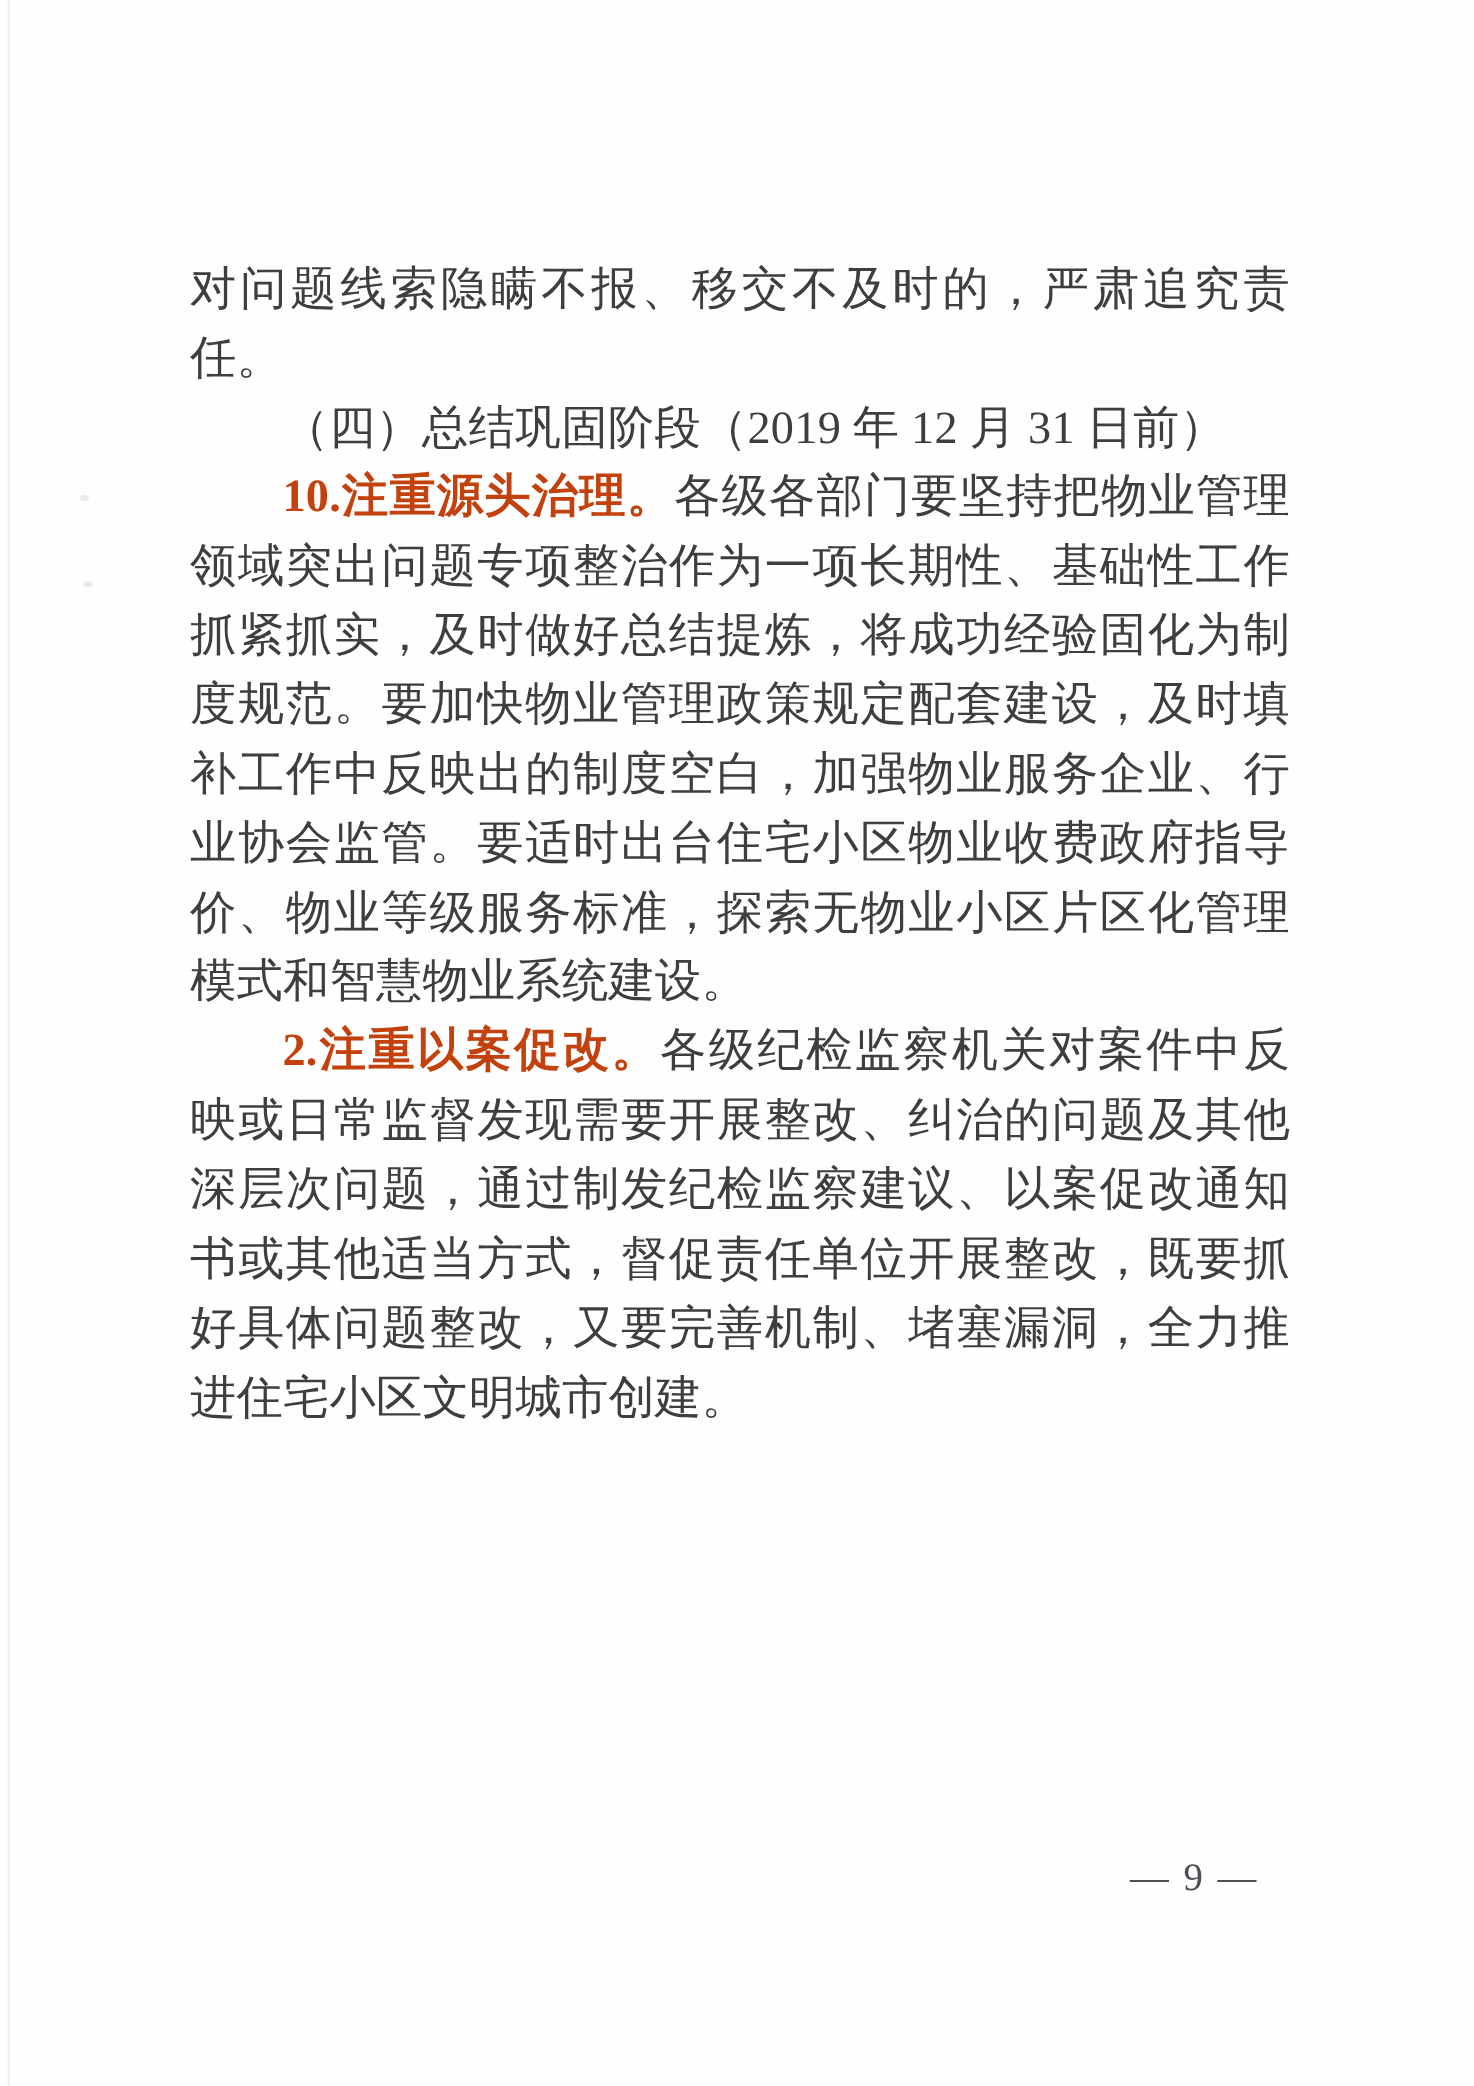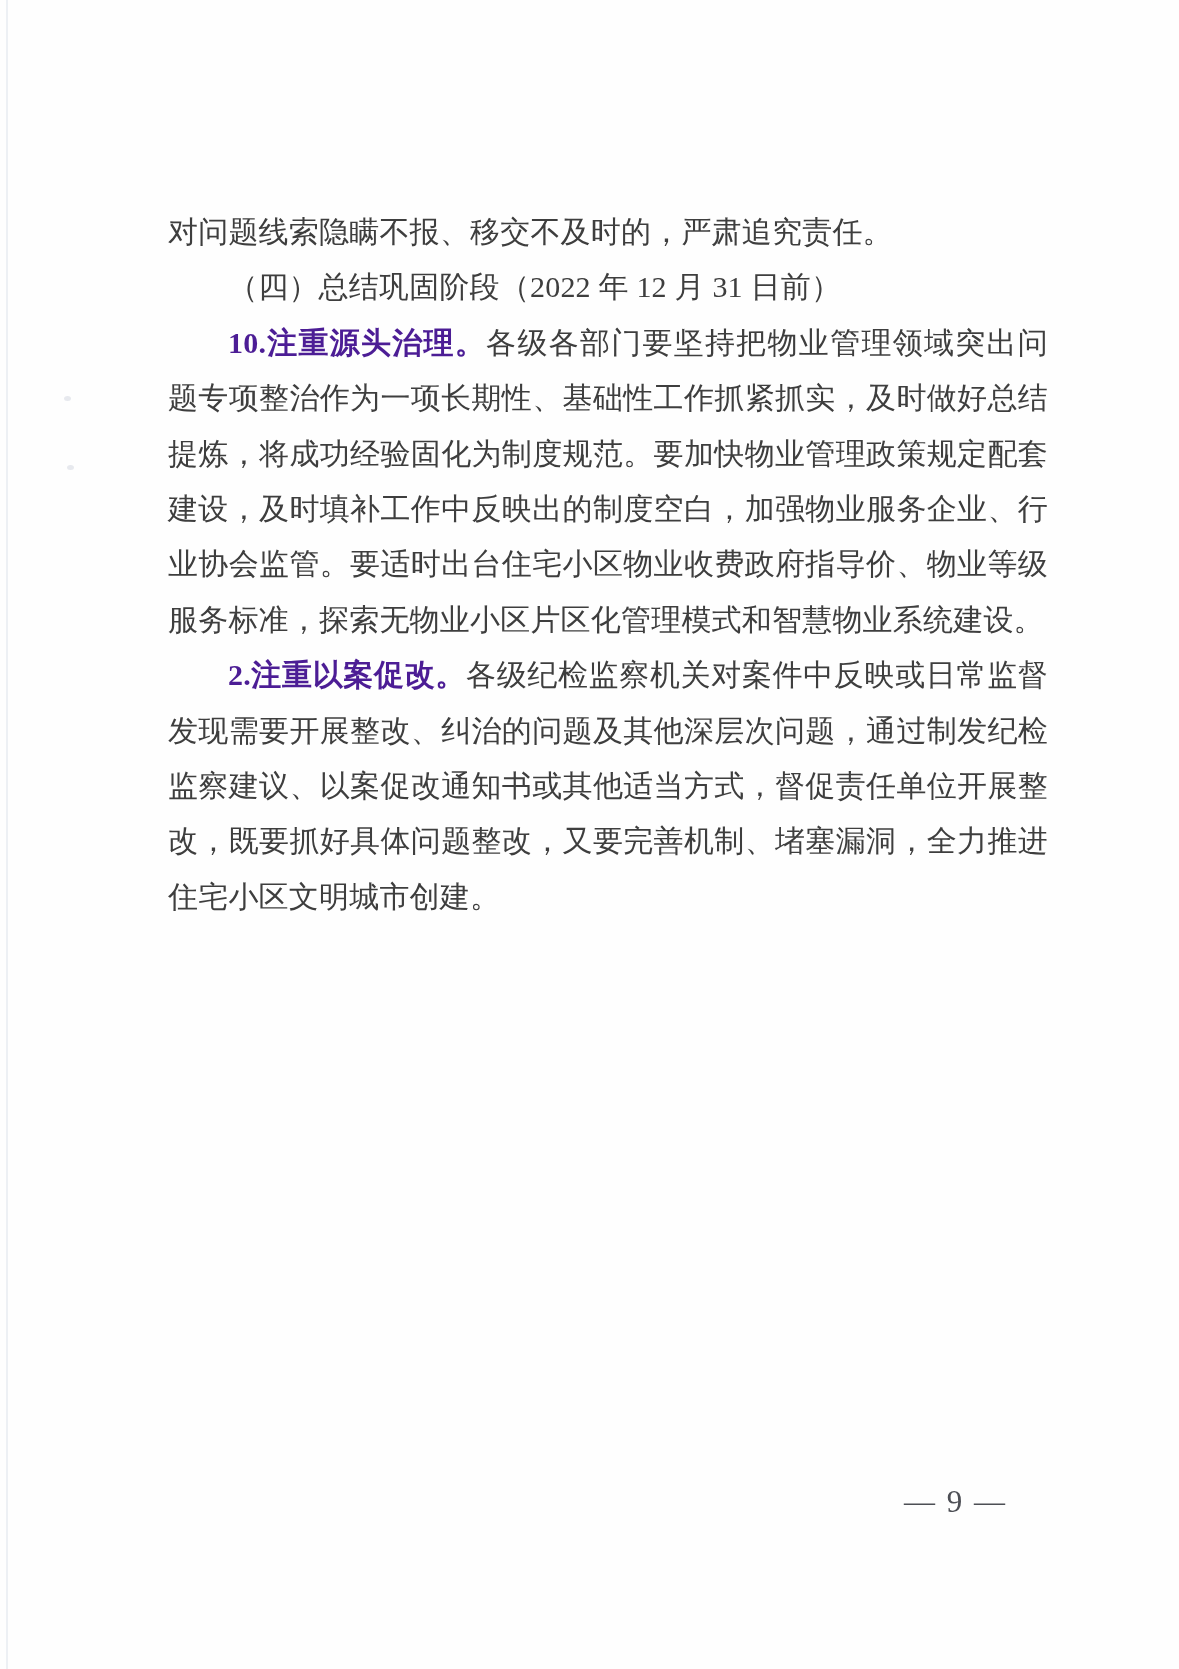--- a/index.html
+++ b/index.html
@@ -34,40 +34,40 @@
     width: 7px;
     height: 5px;
     border-radius: 50%;
     background: #e7e9ee;
   }
   .speck.s1 { left: 64px; top: 396px; }
   .speck.s2 { left: 67px; top: 465px; }
 
   .text-block {
     position: absolute;
-    left: 168px;
+    left: 152px;
     top: 204px;
     width: 880px;
-    font-size: 30px;
+    font-size: 37px;
     line-height: 55.4px;
     letter-spacing: 0.2px;
     color: #3e3e3e;
     text-align: justify;
   }
   .text-block p {
     margin: 0;
     padding: 0;
     text-indent: 2em;
   }
   .text-block p.no-indent {
     text-indent: 0;
   }
   .para-lead {
     font-weight: bold;
-    color: #4c1d95;
+    color: #c2410c;
   }
   .footer {
     position: absolute;
     right: 172px;
     top: 1484px;
     font-size: 31px;
     color: #4d4f55;
     letter-spacing: 2px;
   }
 </style>
@@ -77,21 +77,21 @@
 <div class="page">
 
   <div class="scan-edge"></div>
   <div class="speck s1"></div>
   <div class="speck s2"></div>
 
   <div class="text-block">
 
     <p class="no-indent">对问题线索隐瞒不报、移交不及时的，严肃追究责任。</p>
 
-    <p>（四）总结巩固阶段（2022 年 12 月 31 日前）</p>
+    <p>（四）总结巩固阶段（2019 年 12 月 31 日前）</p>
 
     <p><span class="para-lead">10.注重源头治理。</span><span>各级各部门要坚持把物业管理领域突出问题专项整治作为一项长期性、基础性工作抓紧抓实，及时做好总结提炼，将成功经验固化为制度规范。要加快物业管理政策规定配套建设，及时填补工作中反映出的制度空白，加强物业服务企业、行业协会监管。要适时出台住宅小区物业收费政府指导价、物业等级服务标准，探索无物业小区片区化管理模式和智慧物业系统建设。</span></p>
 
     <p><span class="para-lead">2.注重以案促改。</span><span>各级纪检监察机关对案件中反映或日常监督发现需要开展整改、纠治的问题及其他深层次问题，通过制发纪检监察建议、以案促改通知书或其他适当方式，督促责任单位开展整改，既要抓好具体问题整改，又要完善机制、堵塞漏洞，全力推进住宅小区文明城市创建。</span></p>
 
 
   </div>
 
   <div class="footer">
     <span>— 9 —</span>

